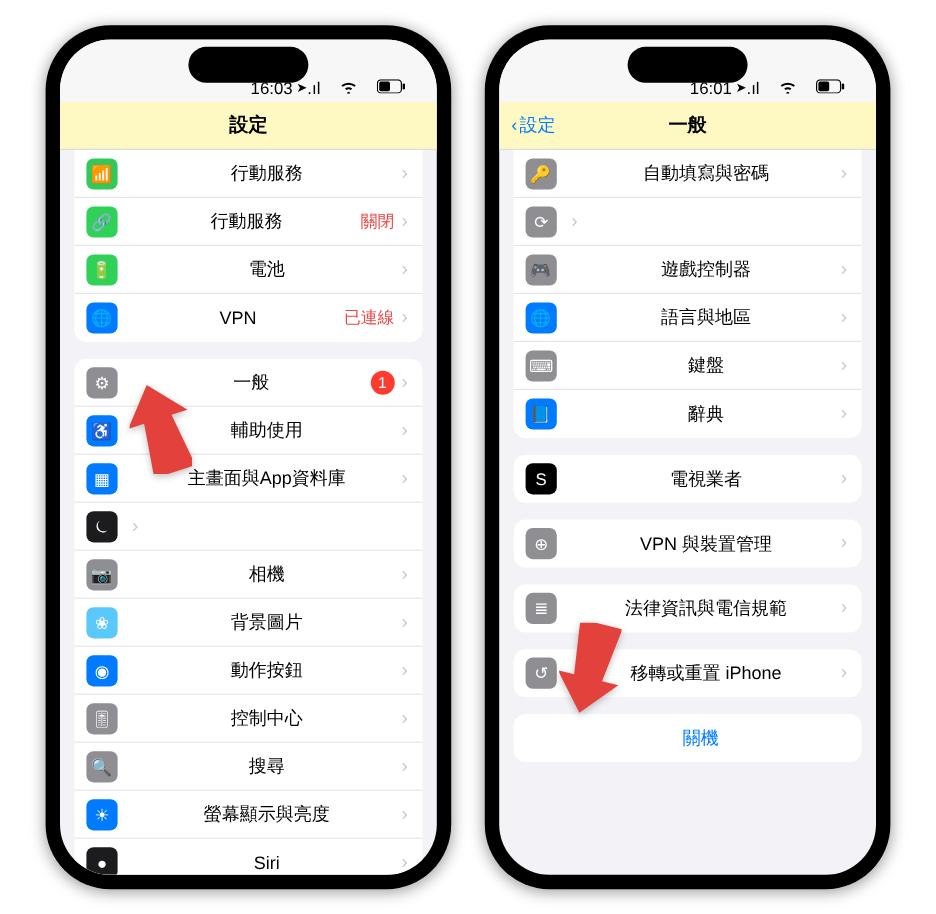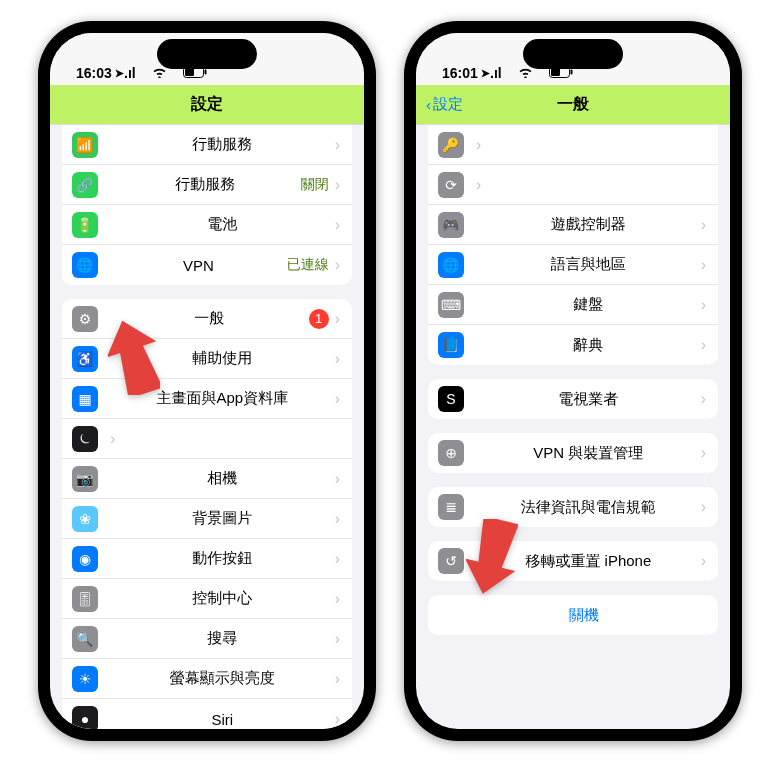--- a/index.html
+++ b/index.html
@@ -37,32 +37,32 @@
     transform: translateX(-50%);
     width: 100px;
     height: 30px;
     background: #000;
     border-radius: 18px;
     z-index: 50;
   }
   .status-bar {
     height: 52px;
     display: flex;
-    justify-content: flex-start;
+    justify-content: flex-end;
     align-items: flex-end;
     padding: 0 26px 4px;
     font-size: 14px;
-    font-weight: 700;
+    font-weight: 400;
     background: #f7f7f7;
   }
   .status-left { display:flex; gap:3px; align-items:center; }
   .status-right { display:flex; gap:16px; align-items:center; }
   .nav-bar {
     height: 40px;
-    background: #bef264;
+    background: #fef9c3;
     border-bottom: 1px solid #dcdcdc;
     display: flex;
     align-items: center;
     justify-content: center;
     position: relative;
   }
   .nav-title { font-size: 16px; font-weight: 600; }
   .nav-back {
     position: absolute;
     left: 10px;
@@ -99,21 +99,21 @@
     border-radius: 6px;
     margin-right: 12px;
     display:flex;
     align-items:center;
     justify-content:center;
     color:#fff;
     font-size:14px;
     flex-shrink:0;
   }
   .row-label { flex: 1; color: #000; text-align: center; }
-  .row-detail { color: #4d7c0f; font-size: 14px; margin-right:6px; }
+  .row-detail { color: #ef4444; font-size: 14px; margin-right:6px; }
   .chevron { color: #c7c7cc; font-size: 16px; }
   .badge {
     background: #ff3b30;
     color: #fff;
     border-radius: 50%;
     width: 20px;
     height: 20px;
     font-size: 13px;
     display:flex;
     align-items:center;
@@ -284,20 +284,21 @@
       <div class="nav-back">
         <span>‹</span>
         <span>設定</span>
       </div>
       <span class="nav-title">一般</span>
     </div>
     <div class="content" style="position:relative">
       <div class="group tight-top" id="rg1">
           <div class="row">
             <div class="app-icon c-gray">🔑</div>
+            <span class="row-label">自動填寫與密碼</span>
             <span class="chevron">›</span>
           </div>
           <div class="row">
             <div class="app-icon c-gray">⟳</div>
             <span class="chevron">›</span>
           </div>
           <div class="row">
             <div class="app-icon c-gray">🎮</div>
             <span class="row-label">遊戲控制器</span>
             <span class="chevron">›</span>

